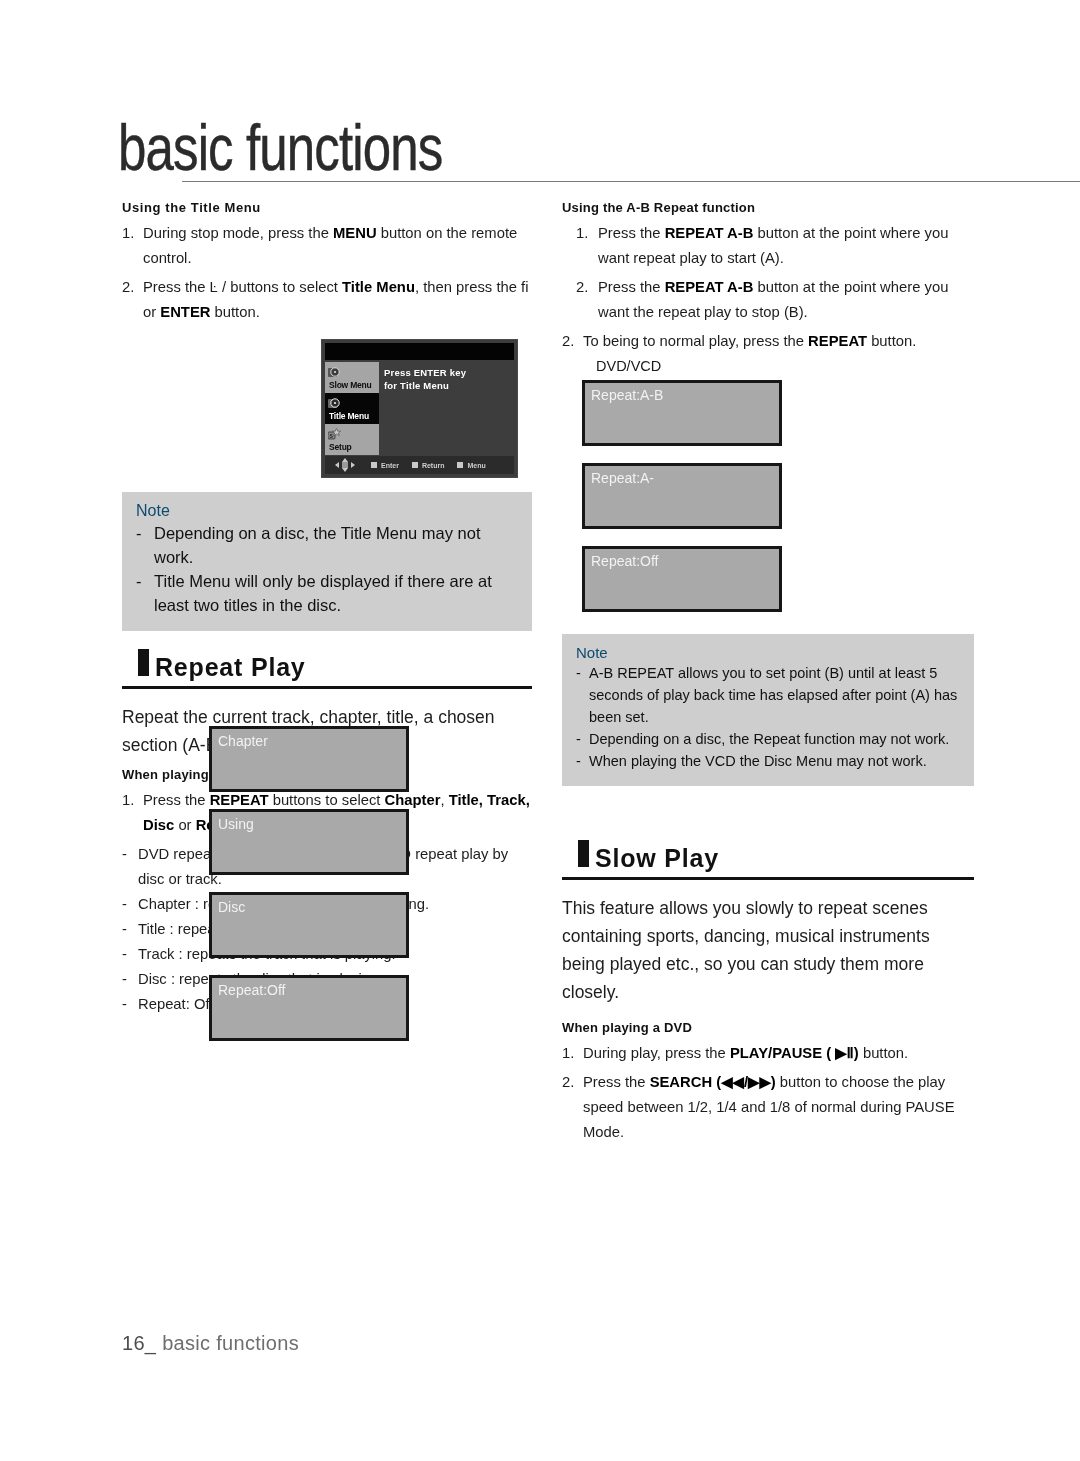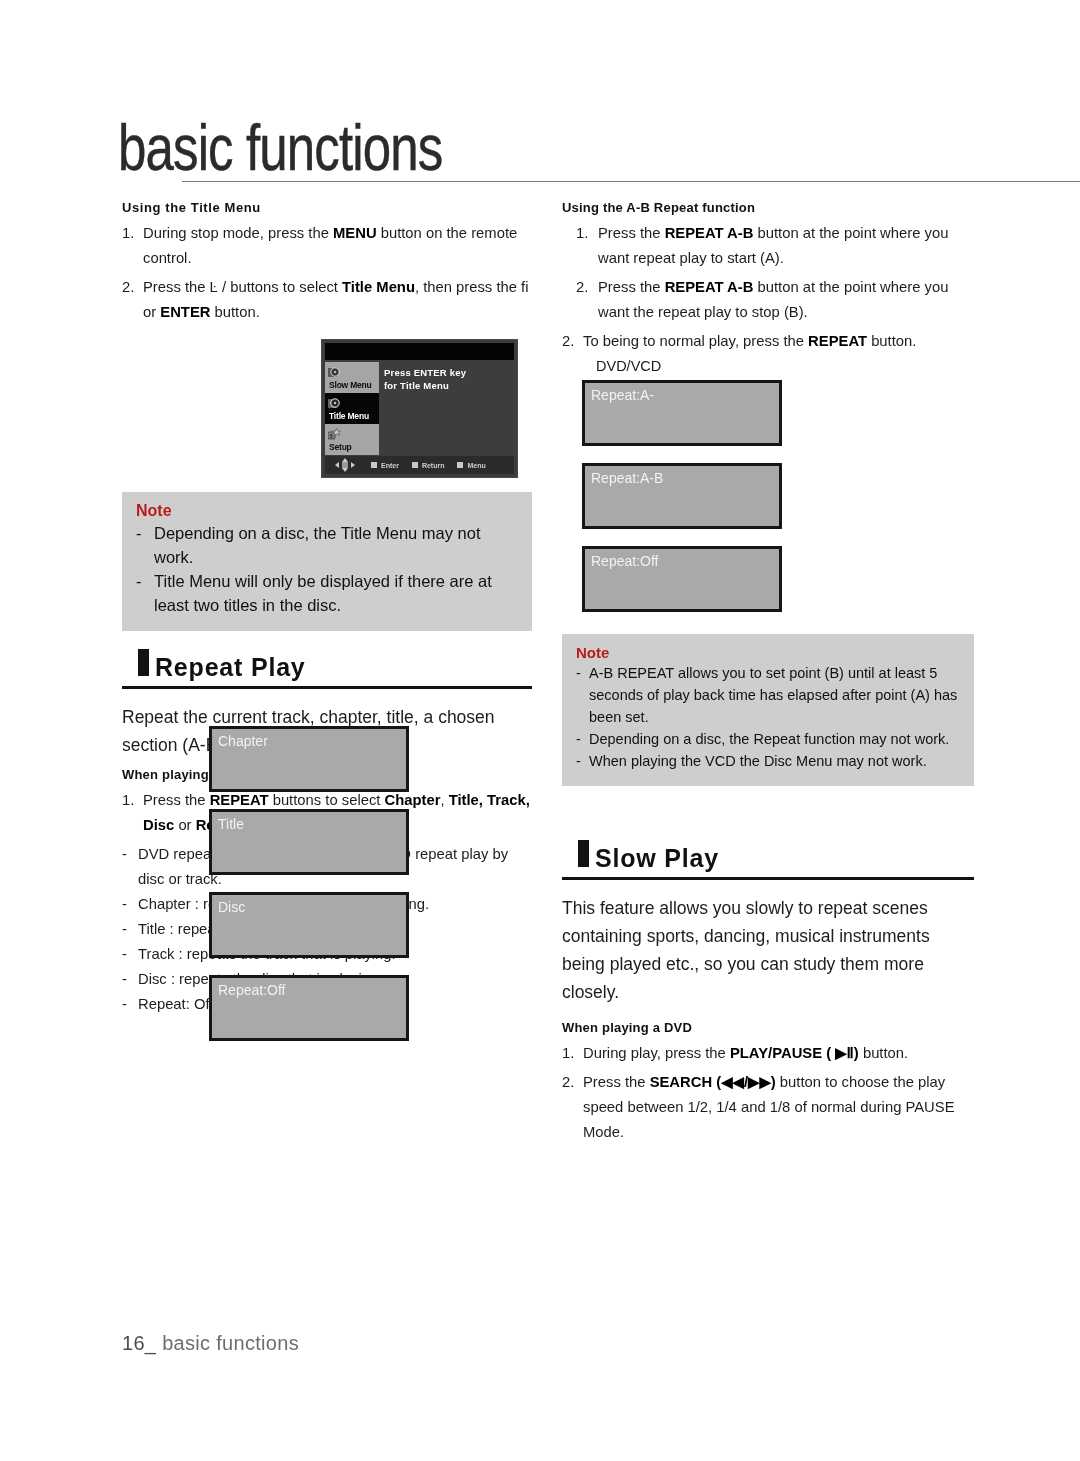--- a/index.html
+++ b/index.html
@@ -119,22 +119,22 @@
   }
 
   
   .note {
     background: #cecece;
     padding: 10px 14px 14px 14px;
     margin: 14px 0 0 0;
   }
   .note .note-title {
     font-size: 16px;
-    font-weight: bold;
-    color: #b91c1c;
+    font-weight: normal;
+    color: #0c4a6e;
     margin-bottom: 1px;
   }
   .note ul { margin: 0; padding: 0; list-style: none; }
   .note li {
     font-size: 16.5px;
     line-height: 24px;
     padding-left: 18px;
     position: relative;
     color: #111;
   }
@@ -332,40 +332,40 @@
       <li><span class="dash">-</span><span>Chapter : repeats the chapter that is playing.</span></li>
       <li><span class="dash">-</span><span>Title : repeats the title that is playing.</span></li>
       <li><span class="dash">-</span><span>Track : repeats the track that is playing.</span></li>
       <li><span class="dash">-</span><span>Disc : repeats the disc that is playing.</span></li>
       <li><span class="dash">-</span><span>Repeat: Off</span></li>
     </ul>
 </div>
 
 <div class="osd-stack-left" id="osd-left">
     <div class="osd-box"><span>Chapter</span></div>
-    <div class="osd-box"><span>Title</span></div>
+    <div class="osd-box"><span>Using</span></div>
     <div class="osd-box"><span>Disc</span></div>
     <div class="osd-box"><span>Repeat:Off</span></div>
   </div>
 
 <div class="column" id="col-right">
 
   <h3 class="sub tight">Using the A-B Repeat function</h3>
 
   <ol class="steps" id="ab-steps">
       <li style="padding-left: 36px;"><span class="num" style="left: 14px;">1.</span><span>Press the </span><b>REPEAT A-B</b><span> button at the point where you want repeat play to start (A).</span></li>
       <li style="padding-left: 36px;"><span class="num" style="left: 14px;">2.</span><span>Press the </span><b>REPEAT A-B</b><span> button at the point where you want the repeat play to stop (B).</span></li>
       <li><span class="num">2.</span><span>To being to normal play, press the </span><b>REPEAT</b><span>  button.</span></li>
     </ol>
 
   <div style="margin:4px 0 6px 34px;" class="osd-label-small">DVD/VCD</div>
 
   <div id="osd-right" style="margin-left:20px;">
+      <div class="osd-box"><span>Repeat:A-B</span></div>
       <div class="osd-box"><span>Repeat:A-</span></div>
-      <div class="osd-box"><span>Repeat:A-B</span></div>
       <div class="osd-box"><span>Repeat:Off</span></div>
     </div>
 
   <div class="note small" style="margin-top:22px;">
     <div class="note-title">Note</div>
     <ul id="note-right-items">
         <li><span class="dash">-</span><span>A-B REPEAT allows you to set point (B) until at least 5 seconds of play back time has elapsed after point (A) has been set.</span></li>
         <li><span class="dash">-</span><span>Depending on a disc, the Repeat function may not work.</span></li>
         <li><span class="dash">-</span><span>When playing the VCD the Disc Menu may not work.</span></li>
       </ul>

